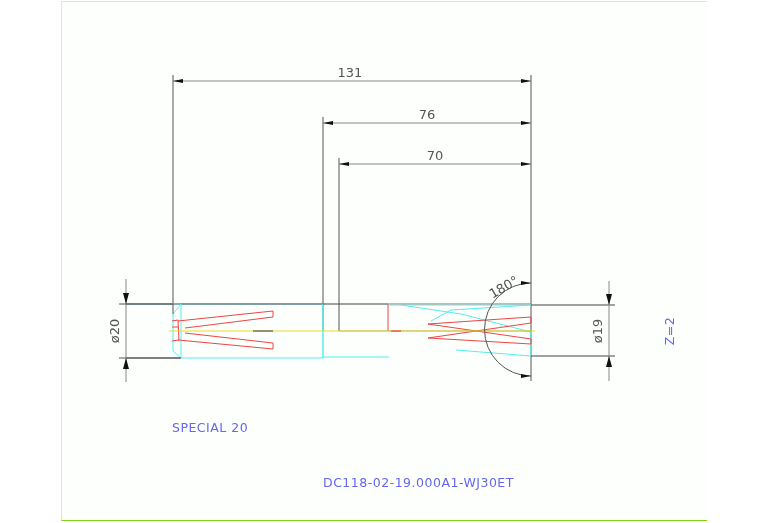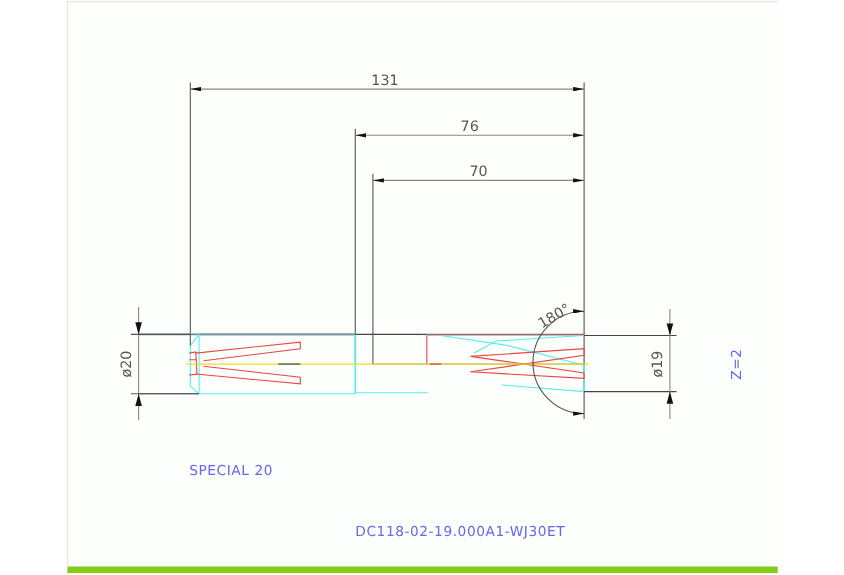--- a/index.html
+++ b/index.html
@@ -1,20 +1,20 @@
 <!DOCTYPE html>
 <html><head>
 <meta charset="utf-8">
 <style>
   html, body { margin: 0; padding: 0; background: #ffffff; }
   body { width: 767px; height: 523px; position: relative; overflow: hidden;
          font-family: "DejaVu Sans", sans-serif; }
   #sheet { position: absolute; left: 61px; top: 1px; width: 646px; height: 520px;
            background: #fdfffc; border-left: 1px solid #e2e2e2; border-top: 1px solid #e2e2e2;
-           border-bottom: 6px solid #84cc16; box-sizing: border-box; }
+           border-bottom: 1px solid #84cc16; box-sizing: border-box; }
   svg#drawing { position: absolute; left: 0; top: 0; }
   .dimtxt { font-family: "DejaVu Sans", sans-serif; font-size: 13px; fill: #555555; }
   .note { font-family: "DejaVu Sans", sans-serif; font-size: 12.5px; fill: #6666ee; letter-spacing: 0.5px; }
 </style>
 </head>
 <body>
 
 <div id="sheet">
   <svg id="drawing" width="646" height="520" viewBox="61 1 646 520">
     <defs>

